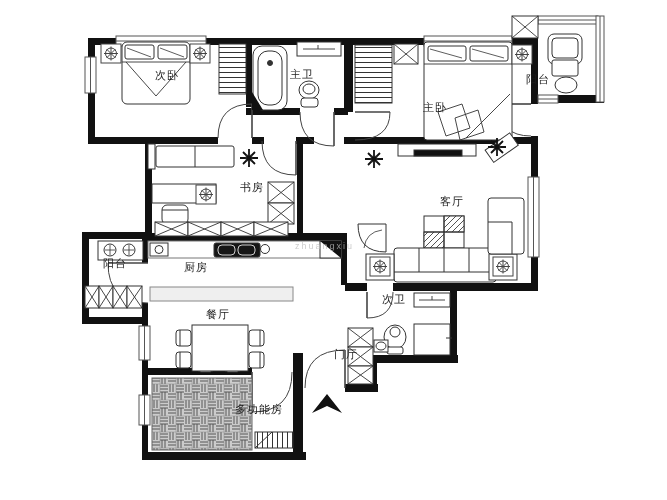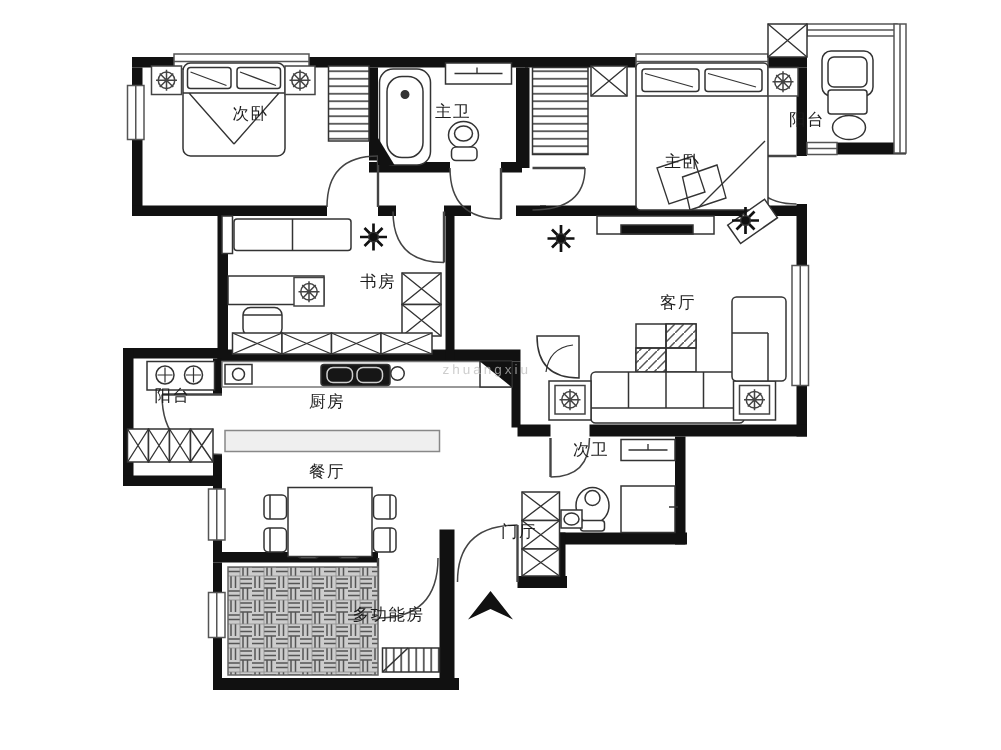--- a/index.html
+++ b/index.html
@@ -319,26 +319,26 @@
           <path d="M348,347L373,366 M373,347L348,366" stroke-width=".9"></path>
       <rect x="348" y="366" width="25" height="18"></rect>
           <path d="M348,366L373,384 M373,366L348,384" stroke-width=".9"></path>
     </g>
     <path d="M327,394 L342,413 L327,406 L312,413 Z" fill="#111" stroke="none"></path>
   </g>
 </svg>
 
 <span class="lbl" style="left:155px;top:68px">次卧</span>
 <span class="lbl" style="left:290px;top:67px">主卫</span>
-<span class="lbl" style="left:443px;top:100px">主卧</span>
+<span class="lbl" style="left:423px;top:100px">主卧</span>
 <span class="lbl" style="left:526px;top:72px">阳台</span>
 <span class="lbl" style="left:240px;top:180px">书房</span>
 <span class="lbl" style="left:440px;top:194px">客厅</span>
 <span class="lbl" style="left:103px;top:256px">阳台</span>
-<span class="lbl" style="left:206px;top:260px">厨房</span>
+<span class="lbl" style="left:184px;top:260px">厨房</span>
 <span class="lbl" style="left:206px;top:307px">餐厅</span>
 <span class="lbl" style="left:382px;top:292px">次卫</span>
 <span class="lbl" style="left:334px;top:347px">门厅</span>
 <span class="lbl" style="left:235px;top:402px">多功能房</span>
 
 <span class="watermark" style="left:295px;top:241px">zhuangxiu</span>
 
 </div>
 
 </body></html>

